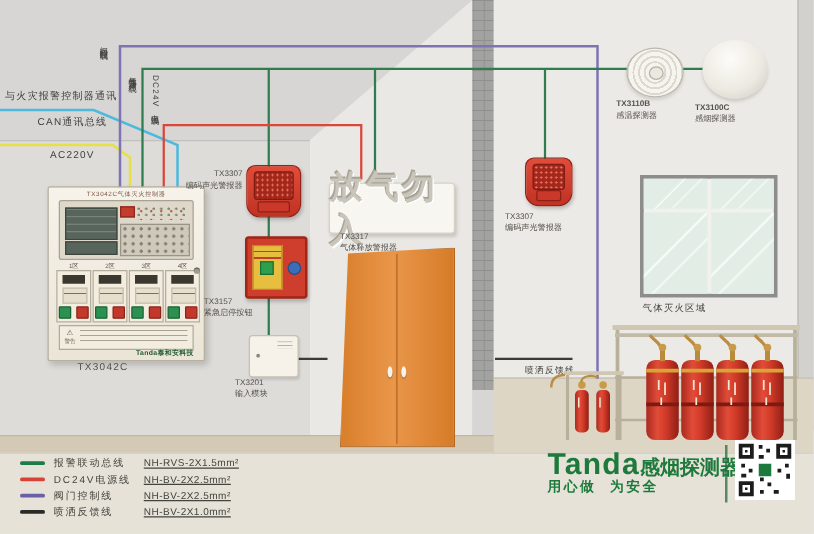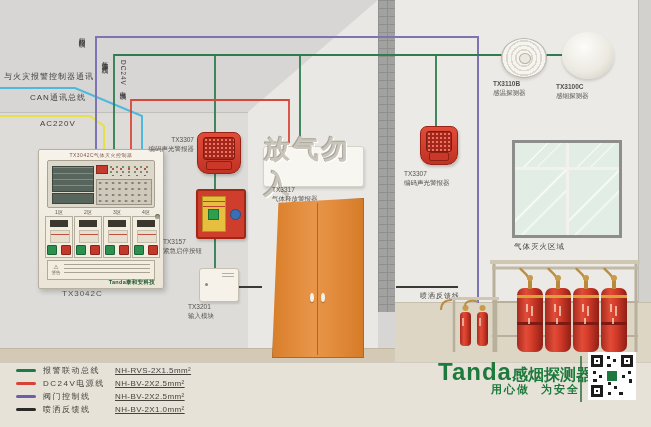--- a/index.html
+++ b/index.html
@@ -83,21 +83,21 @@
   .smoke-det{left:562px;top:32px;width:52px;height:47px;border-radius:50%;
              background:radial-gradient(circle at 42% 32%,#fdfcf9,#ece9e1 58%,#ccc8bf);box-shadow:0 2px 3px rgba(0,0,0,.15);}
   
   .window{left:512px;top:140px;width:110px;height:98px;background:#8d8d8b;padding:3px;box-sizing:border-box;}
   .win-grid{display:grid;width:100%;height:100%;grid-template-columns:1fr 1fr;grid-template-rows:24px 1fr;gap:3px;background:#f2f1ed;}
   .pane{background:#e2eee5;background-image:linear-gradient(135deg,transparent 42%,rgba(255,255,255,.85) 44%,transparent 46%,transparent 60%,rgba(255,255,255,.7) 62%,transparent 64%);}
   
   .logo-line{left:438px;top:358px;width:142px;text-align:center;white-space:nowrap;color:#1e7a3c;}
   .logo-en{font-size:24px;font-weight:800;letter-spacing:1px;}
   .logo-cn{font-size:16px;font-weight:bold;}
-  .slogan{left:438px;top:382px;width:142px;text-align:right;font-size:11px;font-weight:bold;color:#1e7a3c;letter-spacing:2px;word-spacing:6px;}
+  .slogan{left:438px;top:382px;width:142px;text-align:left;font-size:11px;font-weight:bold;color:#1e7a3c;letter-spacing:2px;word-spacing:6px;}
   .divider{left:580px;top:356px;width:2px;height:46px;background:#2a6b3e;opacity:.75;}
   .legend-row{height:13px;display:flex;align-items:center;}
   .dash{width:20px;height:3px;border-radius:2px;margin-right:7px;}
   .leg-label{font-size:8px;color:#44433e;letter-spacing:1.5px;width:72px;}
   .leg-spec{font-size:8px;color:#44433e;letter-spacing:.4px;text-decoration:underline;}
 </style>
 </head>
 <body>
 
 <div class="scene">

